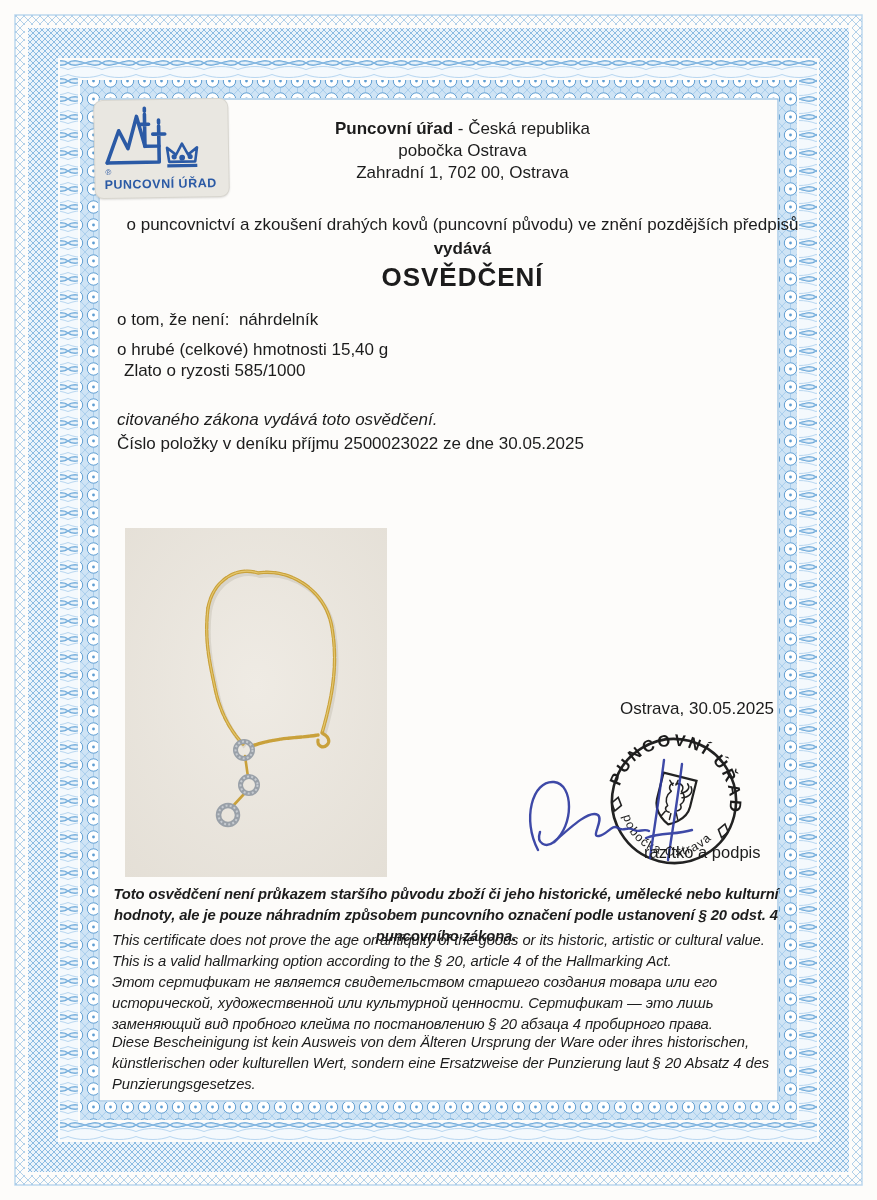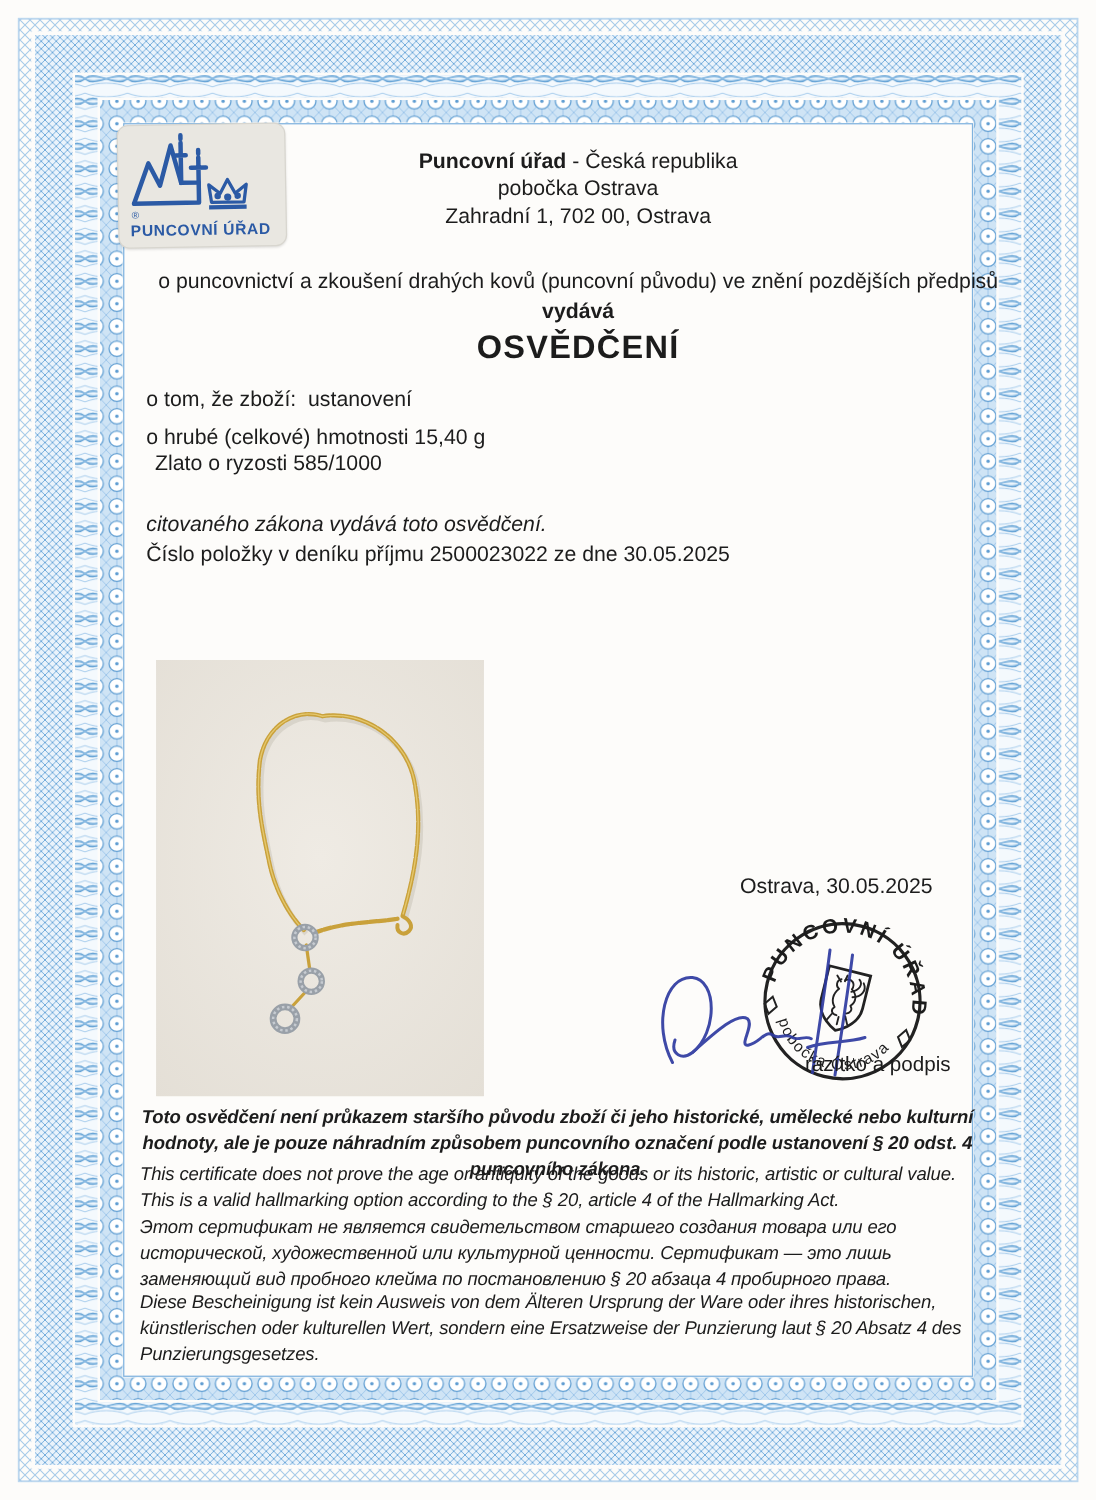--- a/index.html
+++ b/index.html
@@ -94,21 +94,21 @@
       <span class="b">Puncovní úřad</span><span> - Česká republika</span>
     </div>
     <div class="abs ctr t" style="top:140px;">pobočka Ostrava</div>
     <div class="abs ctr t" style="top:162px;">Zahradní 1, 702 00, Ostrava</div>
 
     <div class="abs ctr t" style="top:214px;">o puncovnictví a zkoušení drahých kovů (puncovní původu) ve znění pozdějších předpisů</div>
     <div class="abs ctr t b" style="top:238px;">vydává</div>
 
     <div class="abs ctr title" style="top:262px;">OSVĚDČENÍ</div>
 
-    <div class="abs body-line line" style="left:117px;top:310px;">o tom, že zboží:  ustanovení</div>
+    <div class="abs body-line line" style="left:117px;top:310px;">o tom, že není:  náhrdelník</div>
     <div class="abs body-line" style="left:117px;top:340px;">o hrubé (celkové) hmotnosti 15,40 g</div>
     <div class="abs body-line" style="left:124px;top:361px;">Zlato o ryzosti 585/1000</div>
     <div class="abs body-line" style="left:117px;top:410px;font-style:italic;">citovaného zákona vydává toto osvědčení.</div>
     <div class="abs body-line" style="left:117px;top:434px;">Číslo položky v deníku příjmu 2500023022 ze dne 30.05.2025</div>
 
     <div class="photo">
       <svg width="262" height="349" viewBox="0 0 262 349">
         <defs>
           <radialGradient id="pv" cx="50%" cy="45%" r="75%">
             <stop offset="0%" stop-color="#efebe4"></stop>
@@ -143,21 +143,21 @@
           <circle cx="119" cy="222" r="8.5" stroke="#99a0a8" stroke-width="5"></circle>
           <circle cx="119" cy="222" r="8.5" stroke="#c6cbd1" stroke-width="2" stroke-dasharray="2 2.2"></circle>
           <circle cx="124" cy="257" r="8.5" stroke="#99a0a8" stroke-width="5"></circle>
           <circle cx="124" cy="257" r="8.5" stroke="#c6cbd1" stroke-width="2" stroke-dasharray="2 2.2"></circle>
           <circle cx="103" cy="287" r="9.5" stroke="#99a0a8" stroke-width="5.5"></circle>
           <circle cx="103" cy="287" r="9.5" stroke="#c6cbd1" stroke-width="2" stroke-dasharray="2 2.2"></circle>
         </g>
       </svg>
     </div>
 
-    <div class="abs t" style="left:592px;top:698px;">Ostrava, 30.05.2025</div>
+    <div class="abs t" style="left:620px;top:698px;">Ostrava, 30.05.2025</div>
 
     <div class="stamp-wrap">
       <svg width="152" height="150" viewBox="0 0 152 150">
         <defs>
           <path id="arc-top" d="M 20 76 A 56 56 0 0 1 132 76"></path>
           <path id="arc-bot" d="M 30 102 A 52 52 0 0 0 122 102"></path>
         </defs>
         <g transform="rotate(14 76 75)" stroke="#222" fill="none">
           <circle cx="76" cy="75" r="62" stroke-width="2.6"></circle>
           <text font-size="16.5" font-weight="bold" letter-spacing="2.5" fill="#1c1c1c" stroke="none" font-family="Liberation Sans, sans-serif">

